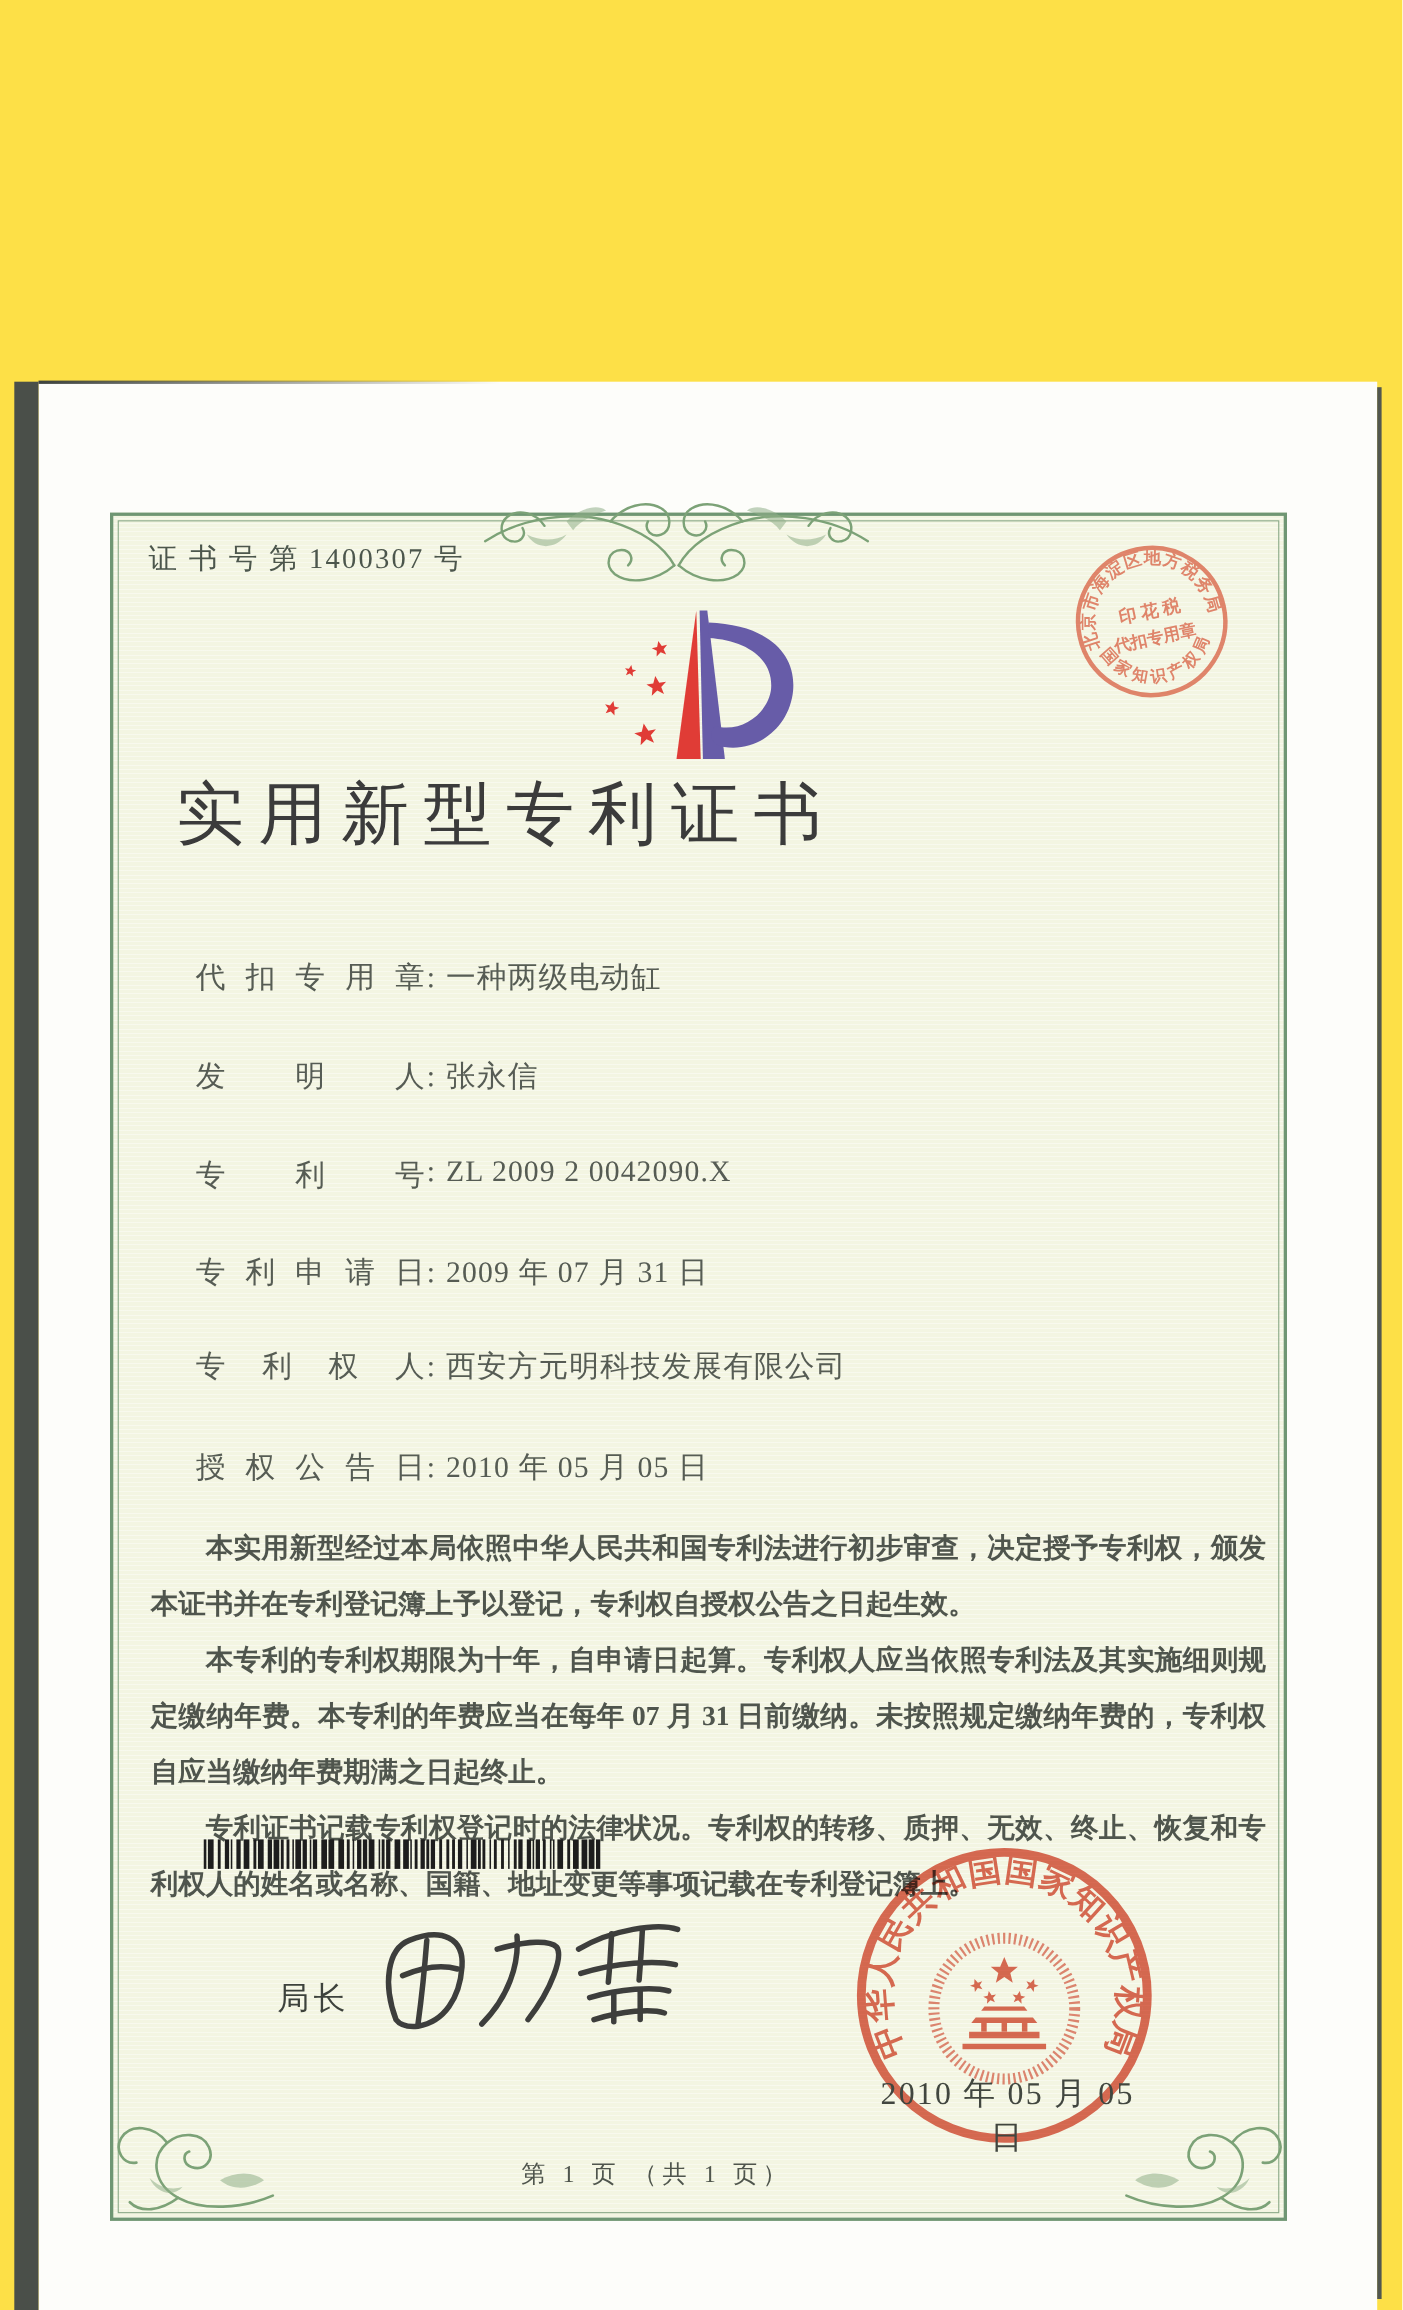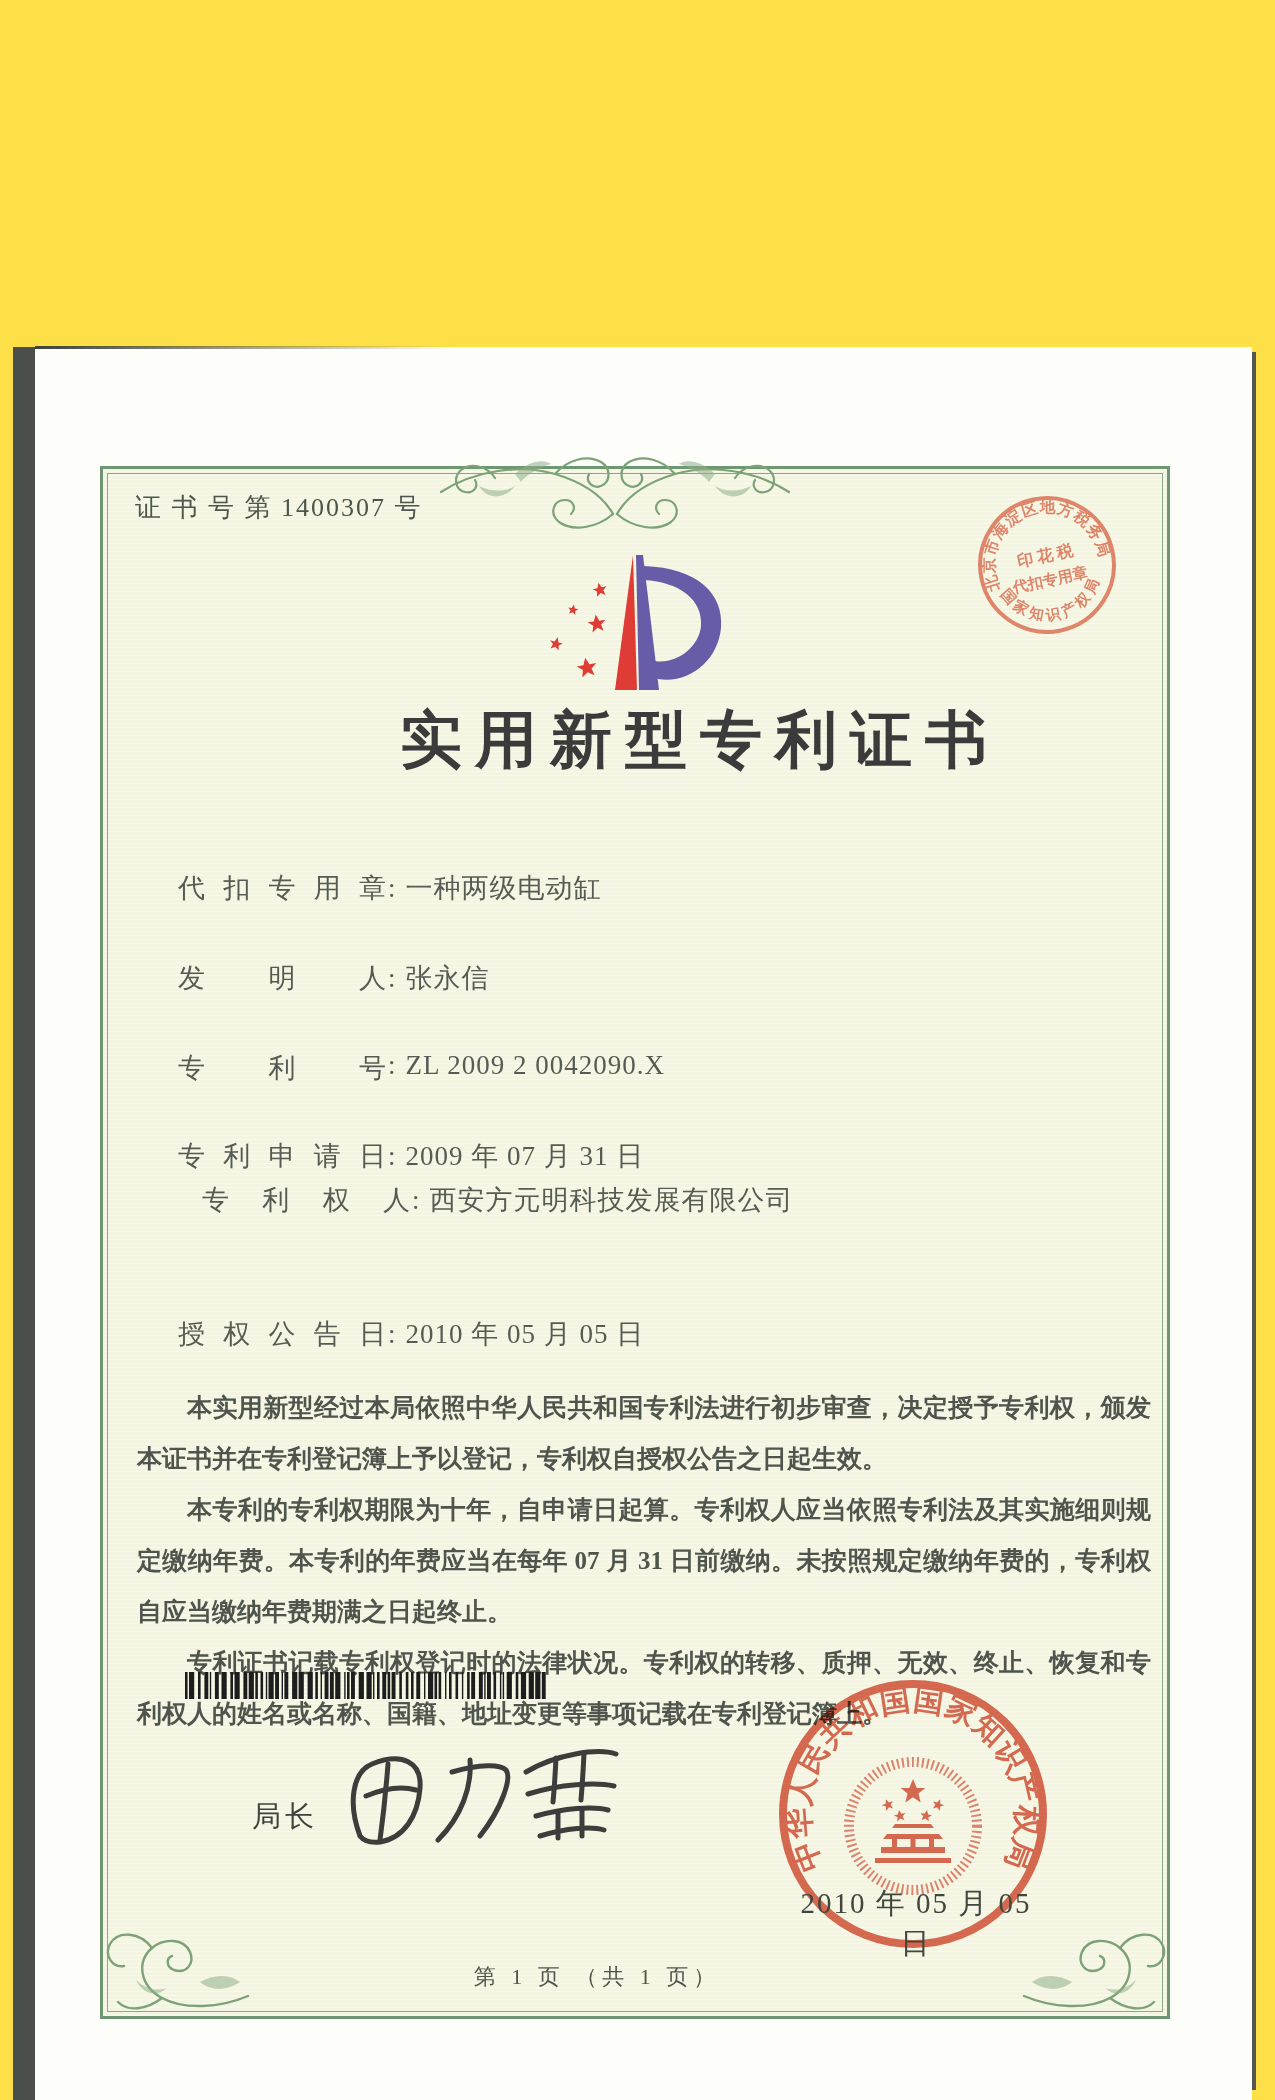--- a/index.html
+++ b/index.html
@@ -15,21 +15,21 @@
   #paper{left:35px;top:347px;width:1217px;height:1753px;background:#fdfdfa;}
 
   
   #frame{left:100px;top:466px;width:1064px;height:1547px;border:3px solid #6f9673;
          background-color:#f3f5e2;
          background-image:repeating-linear-gradient(0deg,rgba(255,255,255,.4) 0 1px,rgba(0,0,0,0) 1px 4px);}
   #frame-inner{position:absolute;left:4px;top:4px;right:4px;bottom:4px;border:1px solid #8aa987;}
 
   #cert-no{left:135px;top:490px;font-size:26px;letter-spacing:2px;color:#4c564c;}
 
-  #title{left:160px;top:698px;width:840px;text-align:right;font-size:62px;font-weight:bold;
+  #title{left:160px;top:698px;width:840px;text-align:left;font-size:62px;font-weight:normal;
          letter-spacing:13px;color:#3b3b3b;}
 
   .frow{left:178px;height:40px;font-size:27px;color:#565c54;white-space:nowrap;}
   .frow .lbl{display:inline-block;width:208px;text-align:justify;text-align-last:justify;vertical-align:top;}
   .frow .col{display:inline-block;margin:0 10px 0 2px;}
   .frow .val{letter-spacing:1px;}
 
   #body-text{left:137px;top:1382px;width:1014px;font-size:25px;line-height:51px;color:#4f554d;}
   #body-text p{margin:0;text-indent:2em;text-align:justify;font-weight:bold;}
 
@@ -127,21 +127,21 @@
   </div>
   <div class="frow abs" style="top:960px;">
     <span class="lbl">发明人</span><span class="col">:</span><span class="val">张永信</span>
   </div>
   <div class="frow abs" style="top:1050px;">
     <span class="lbl">专利号</span><span class="col">:</span><span class="val">ZL 2009 2 0042090.X</span>
   </div>
   <div class="frow abs" style="top:1138px;">
     <span class="lbl">专利申请日</span><span class="col">:</span><span class="val">2009 年 07 月 31 日</span>
   </div>
-  <div class="frow abs" style="top:1182px;margin-left:24px;">
+  <div class="frow abs" style="top:1224px;">
     <span class="lbl">专利权人</span><span class="col">:</span><span class="val">西安方元明科技发展有限公司</span>
   </div>
   <div class="frow abs" style="top:1316px;">
     <span class="lbl">授权公告日</span><span class="col">:</span><span class="val">2010 年 05 月 05 日</span>
   </div>
 
   <div id="body-text" class="abs">
     <p>本实用新型经过本局依照中华人民共和国专利法进行初步审查，决定授予专利权，颁发本证书并在专利登记簿上予以登记，专利权自授权公告之日起生效。</p>
     <p>本专利的专利权期限为十年，自申请日起算。专利权人应当依照专利法及其实施细则规定缴纳年费。本专利的年费应当在每年 07 月 31 日前缴纳。未按照规定缴纳年费的，专利权自应当缴纳年费期满之日起终止。</p>
     <p>专利证书记载专利权登记时的法律状况。专利权的转移、质押、无效、终止、恢复和专利权人的姓名或名称、国籍、地址变更等事项记载在专利登记簿上。</p>

